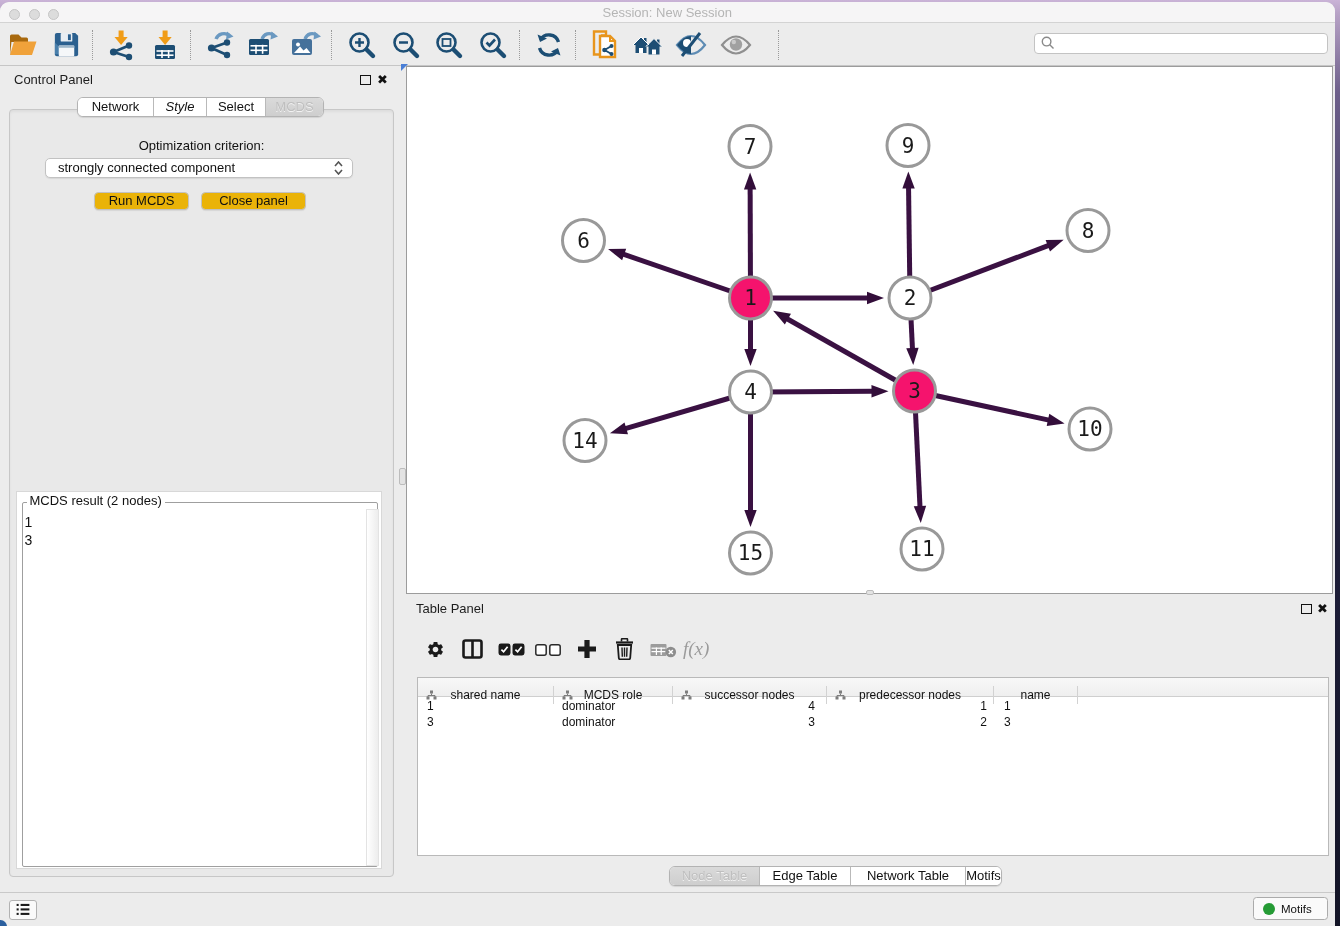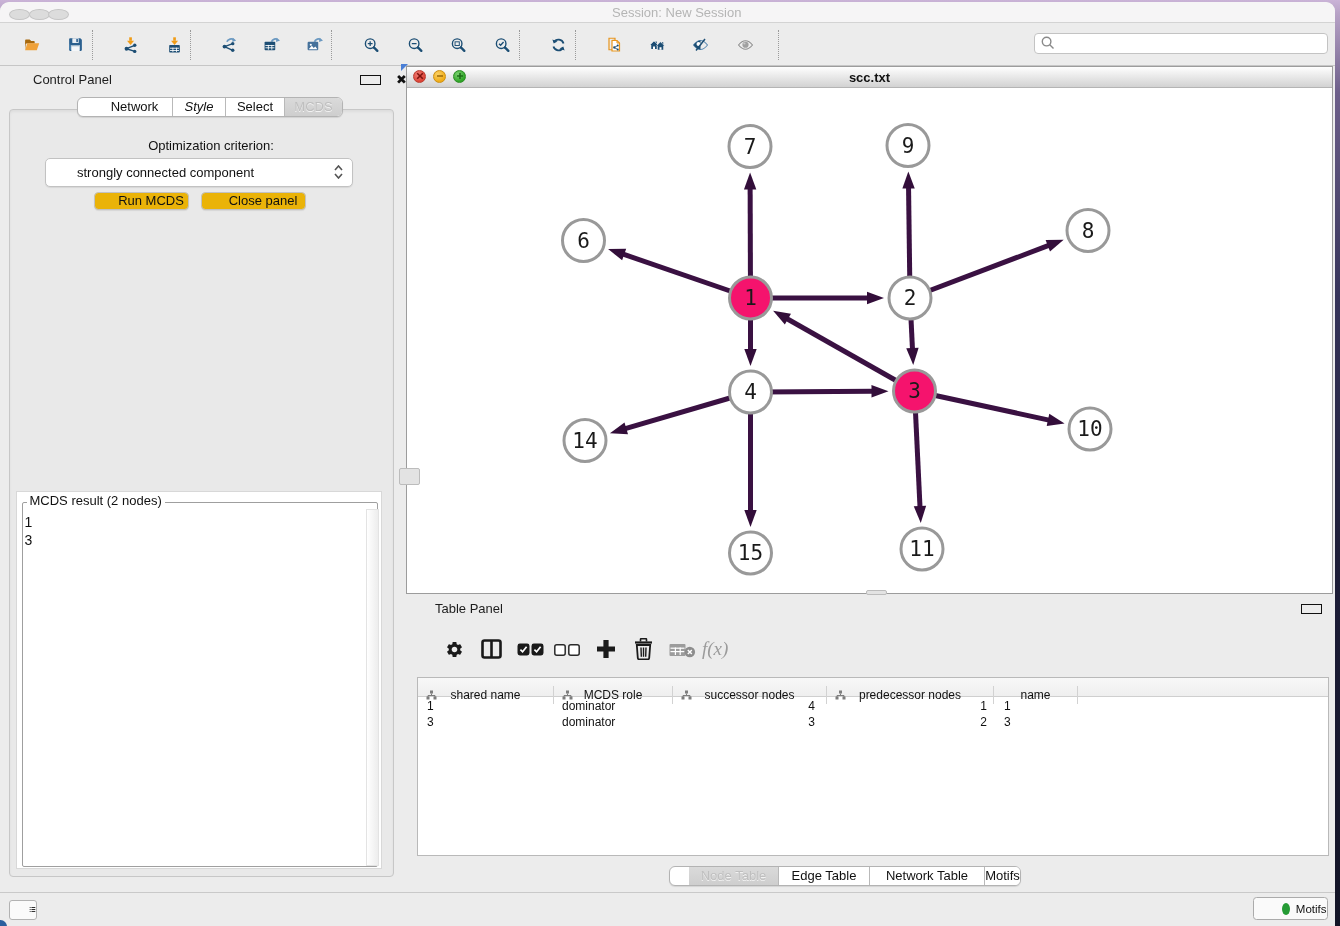--- a/index.html
+++ b/index.html
@@ -6,21 +6,21 @@
   html,body { width:1340px; height:926px; overflow:hidden; }
   body {
     font-family:"Liberation Sans","DejaVu Sans",sans-serif;
     background:linear-gradient(180deg,#cab3d7 0%,#b7a2c6 1.5%,#6d5f8a 10%,#36345a 32%,#1d1d38 60%,#131426 100%);
     position:relative;
   }
   #app {
     position:absolute; left:0; top:1.5px; width:1334.5px; height:924.5px;
     background:#ececec; border-radius:9px 9px 0 0; overflow:hidden;
   }
-  .abs { position:absolute;padding-left:19px; }
+  .abs { position:absolute; }
 
   
   #mac-titlebar { left:0; top:0; width:100%; height:21px; background:#f6f5f6; border-bottom:1px solid #d3d3d3; border-radius:9px 9px 0 0; }
   .traffic-gray { width:11px; height:11px; border-radius:50%; background:#dcdcdc; border:1px solid #c5c5c5; top:7px; }
   #session-title { left:0; top:3px; width:100%; text-align:center; font-size:13px; color:#b5b5b5; }
 
   
   #toolbar { left:0; top:21px; width:100%; height:43px; border-bottom:1px solid #c6c6c6; }
   .tb-icon { top:4px; width:36px; height:36px; display:flex; align-items:center; justify-content:center; }
   .tb-sep { top:7px; height:30px; width:0; border-left:1px dotted #9a9a9a; }
@@ -32,21 +32,21 @@
   .panel-close { font-size:13px; font-weight:bold; color:#111; line-height:12px; }
   #cp-float { left:360px; top:73px; }
   #cp-close { left:377px; top:72px; }
   .seg-ctl { height:20px; display:flex; border:1px solid #b3b3b3; border-radius:6px; background:#fff; overflow:hidden; box-shadow:0 1px 1px rgba(0,0,0,0.10); }
   .seg { height:100%; display:flex; align-items:center; justify-content:center; font-size:13px; color:#111; border-left:1px solid #b9b9b9; background:#fff; }
   .seg:first-child { border-left:none; }
   .seg.selected { background:linear-gradient(#dadada,#cecece); color:#bfbfbf; text-shadow:0 1px 0 #f2f2f2; }
   #cp-tabs { left:77px; top:95px; z-index:3; }
   #cp-panel { left:9px; top:107px; width:385px; height:768px; background:#e9e9e9; border:1px solid #c7c7c7; border-radius:4px; box-shadow:inset 0 2px 3px rgba(0,0,0,0.05); }
   #opt-label { left:9px; top:136px; width:385px; text-align:center; font-size:13px; color:#111; }
-  #combo { left:45px; top:156px; width:308px; height:29px; background:#fff; border:1px solid #c2c2c2; border-radius:5px; box-shadow:0 1px 1px rgba(0,0,0,0.08); display:flex; align-items:center; }
+  #combo { left:45px; top:156px; width:308px; height:20px; background:#fff; border:1px solid #c2c2c2; border-radius:5px; box-shadow:0 1px 1px rgba(0,0,0,0.08); display:flex; align-items:center; }
   #combo-value { padding-left:12px; font-size:13px; color:#111; flex:1; }
   .mac-btn { height:18px; background:#eab308; border:1px solid #c2c2c2; border-radius:4.5px; font-size:13px; color:#111; display:flex; align-items:center; justify-content:center; box-shadow:0 1px 1px rgba(0,0,0,0.08); }
   #btn-run { left:94px; top:190px; width:95px; }
   #btn-close { left:201px; top:190px; width:105px; }
 
   #result-box { left:15.5px; top:489.5px; width:366px; height:378px; background:#fff; border:1px solid #d8d8d8; }
   #result-border { position:absolute; left:5px; top:10px; width:356px; height:365px; border:1px solid #9f9f9f; border-radius:2px; }
   #result-title { position:absolute; left:10px; top:1px; background:#fff; padding:0 3px; font-size:13px; color:#111; white-space:nowrap; }
   #result-list { position:absolute; left:8px; top:21px; font-size:14px; line-height:18px; color:#111; }
   #result-scroll { position:absolute; left:349px; top:17px; width:13px; height:357px; background:linear-gradient(to right,#ffffff,#ededed); border:1px solid #e3e3e3; }
@@ -283,38 +283,20 @@
         <div>3</div>
       </div>
     <div id="result-scroll"></div>
   </div>
 
   <div id="net-corner" class="abs"></div>
   <div id="v-split" class="abs split-handle"></div>
   <div id="h-split" class="abs split-handle"></div>
 
   <div id="net-window" class="abs">
-    <div id="net-titlebar">
-      <div class="traffic" id="tl-close">
-        <svg width="8" height="8" viewBox="0 0 8 8">
-            <path d="M1.2 1.2 L6.8 6.8 M6.8 1.2 L1.2 6.8" stroke="#7e120d" stroke-width="1.6"></path>
-          </svg>
-      </div>
-      <div class="traffic" id="tl-min">
-        <svg width="8" height="8" viewBox="0 0 8 8">
-            <path d="M1 4 H7" stroke="#9a6a08" stroke-width="1.7"></path>
-          </svg>
-      </div>
-      <div class="traffic" id="tl-zoom">
-        <svg width="8" height="8" viewBox="0 0 8 8">
-            <path d="M1 4 H7 M4 1 V7" stroke="#1d6e18" stroke-width="1.6"></path>
-          </svg>
-      </div>
-      <div id="net-title">scc.txt</div>
-    </div>
     <svg id="graph" width="925" height="506" viewBox="0 0 925 506">
         <line x1="342.5" y1="210" x2="342.1386131064889" y2="100.49977126612367" stroke="#3a1142" stroke-width="5"></line>
         <polygon points="342.08580811354074,84.49985840283847 348.34187965307115,101.47930388531161 335.94194718402514,101.5202277548464" fill="#330e3a"></polygon>
         <line x1="342.5" y1="210" x2="215.2119786496085" y2="166.17328606199098" stroke="#3a1142" stroke-width="5"></line>
         <polygon points="200.08360583071004,160.9644151812325 218.17593941708358,160.6365960247152 214.13906448449578,172.36108495936153" fill="#330e3a"></polygon>
         <line x1="342.5" y1="210" x2="460" y2="210" stroke="#3a1142" stroke-width="5"></line>
         <polygon points="476,210 459,216.2 459,203.8" fill="#330e3a"></polygon>
         <line x1="342.5" y1="210" x2="342.5" y2="262" stroke="#3a1142" stroke-width="5"></line>
         <polygon points="342.5,278 336.3,261 348.7,261" fill="#330e3a"></polygon>
         <line x1="502" y1="210" x2="500.5507723086372" y2="99.49638853358748" stroke="#3a1142" stroke-width="5"></line>

